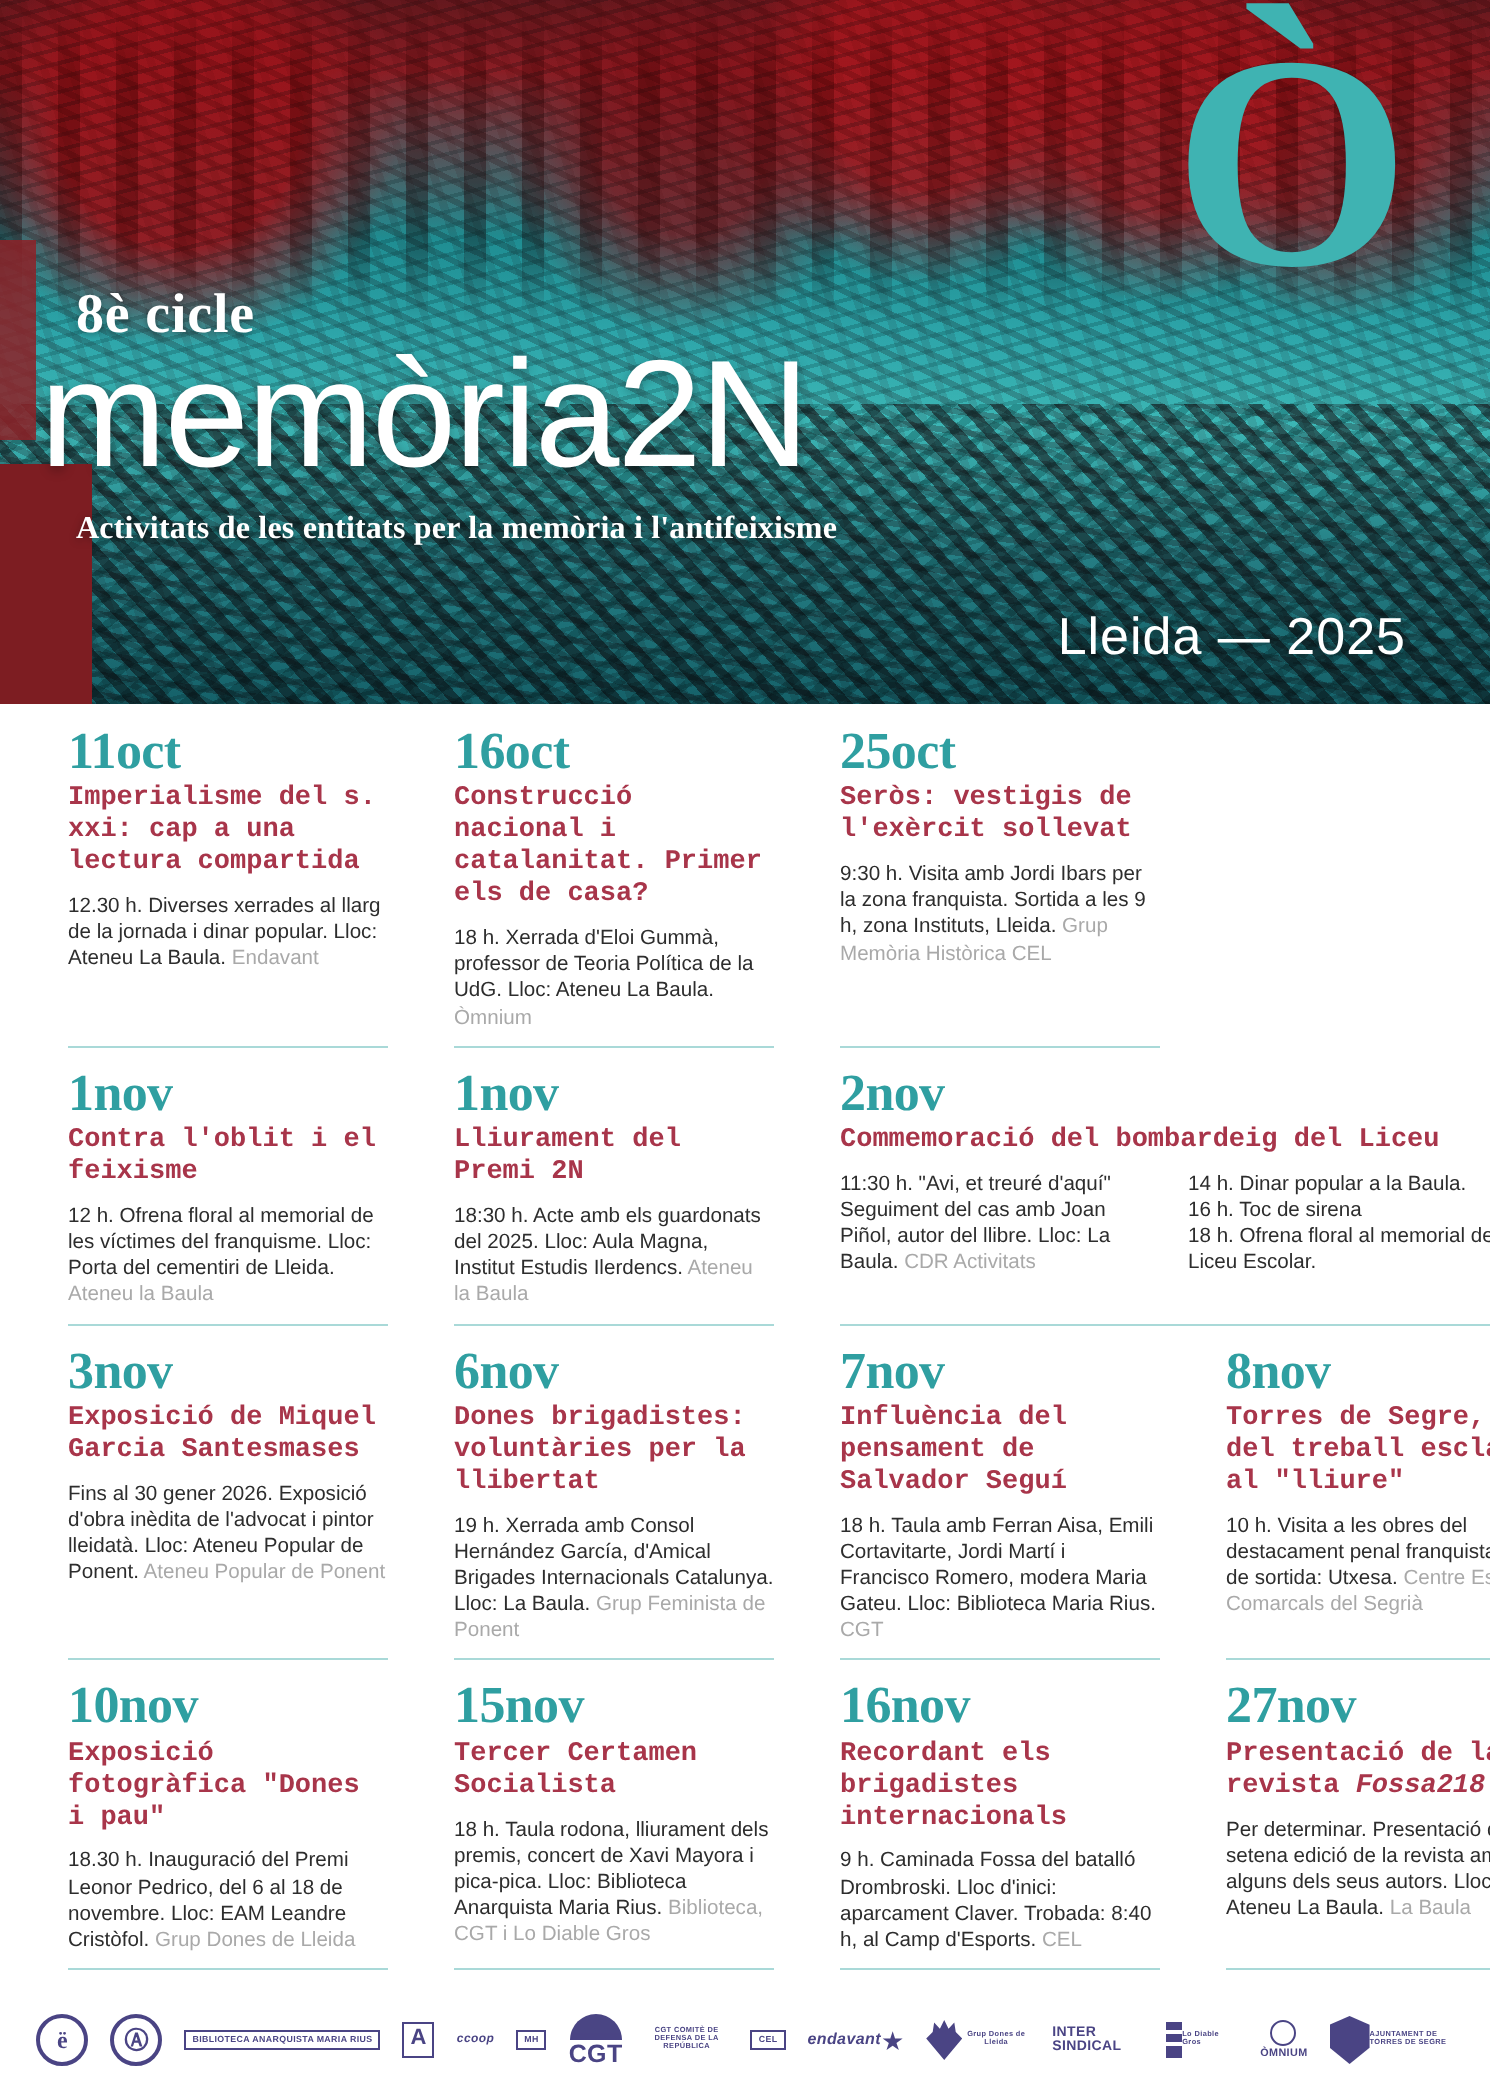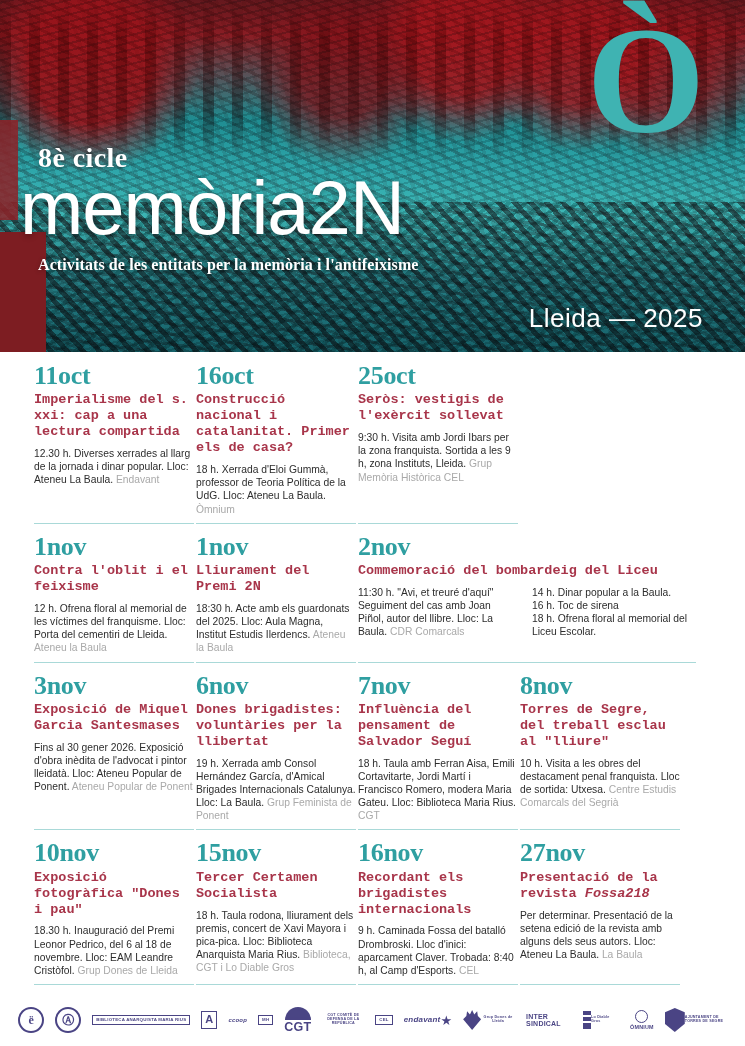--- a/index.html
+++ b/index.html
@@ -91,21 +91,21 @@
     font-size:26px;font-weight:400;color:#ffffff;letter-spacing:.5px;
     text-shadow:0 1px 4px rgba(0,0,0,.40);
   }
 
   
   .grid{
     position:absolute;left:0;top:352px;width:745px;
     padding:10px 34px 0 34px;
     box-sizing:border-box;
   }
-  .row{display:flex;gap:2px;}
+  .row{display:flex;gap:33px;}
   .card{
     width:160px;flex:0 0 160px;
     padding-bottom:7px;margin-bottom:9px;
     border-bottom:1px solid #a9d9d8;
     box-sizing:border-box;
   }
   .card.wide{width:338px;flex:0 0 338px;}
   .date{
     font-family:"Liberation Serif", serif;
     font-size:26px;font-weight:700;color:#2f9fa1;
@@ -230,21 +230,21 @@
           <div class="date">1nov</div>
           <div class="title">Lliurament del Premi 2N</div>
           <div class="body-wrap">
             <p class="desc">18:30 h. Acte amb els guardonats del 2025.  Lloc: Aula Magna, Institut Estudis Ilerdencs. <span class="org">Ateneu la Baula</span></p>
           </div>
         </div>
         <div class="card wide">
           <div class="date">2nov</div>
           <div class="title">Commemoració del bombardeig del Liceu</div>
           <div class="body-wrap">
-            <p class="desc">11:30 h. "Avi, et treuré d'aquí" Seguiment del cas amb Joan Piñol, autor del llibre.  Lloc: La Baula. <span class="org">CDR Comarcals</span></p>
+            <p class="desc">11:30 h. "Avi, et treuré d'aquí" Seguiment del cas amb Joan Piñol, autor del llibre.  Lloc: La Baula. <span class="org">CDR Activitats</span></p>
             <p class="desc">14 h. Dinar popular a la Baula.<br>16 h. Toc de sirena<br>18 h. Ofrena floral al memorial del Liceu Escolar.</p>
           </div>
         </div>
       </div>
       <div class="row">
         <div class="card">
           <div class="date">3nov</div>
           <div class="title">Exposició de Miquel Garcia Santesmases</div>
           <div class="body-wrap">
             <p class="desc">Fins al 30 gener 2026. Exposició d'obra inèdita de l'advocat i pintor lleidatà.  Lloc: Ateneu Popular de Ponent. <span class="org">Ateneu Popular de Ponent</span></p>

